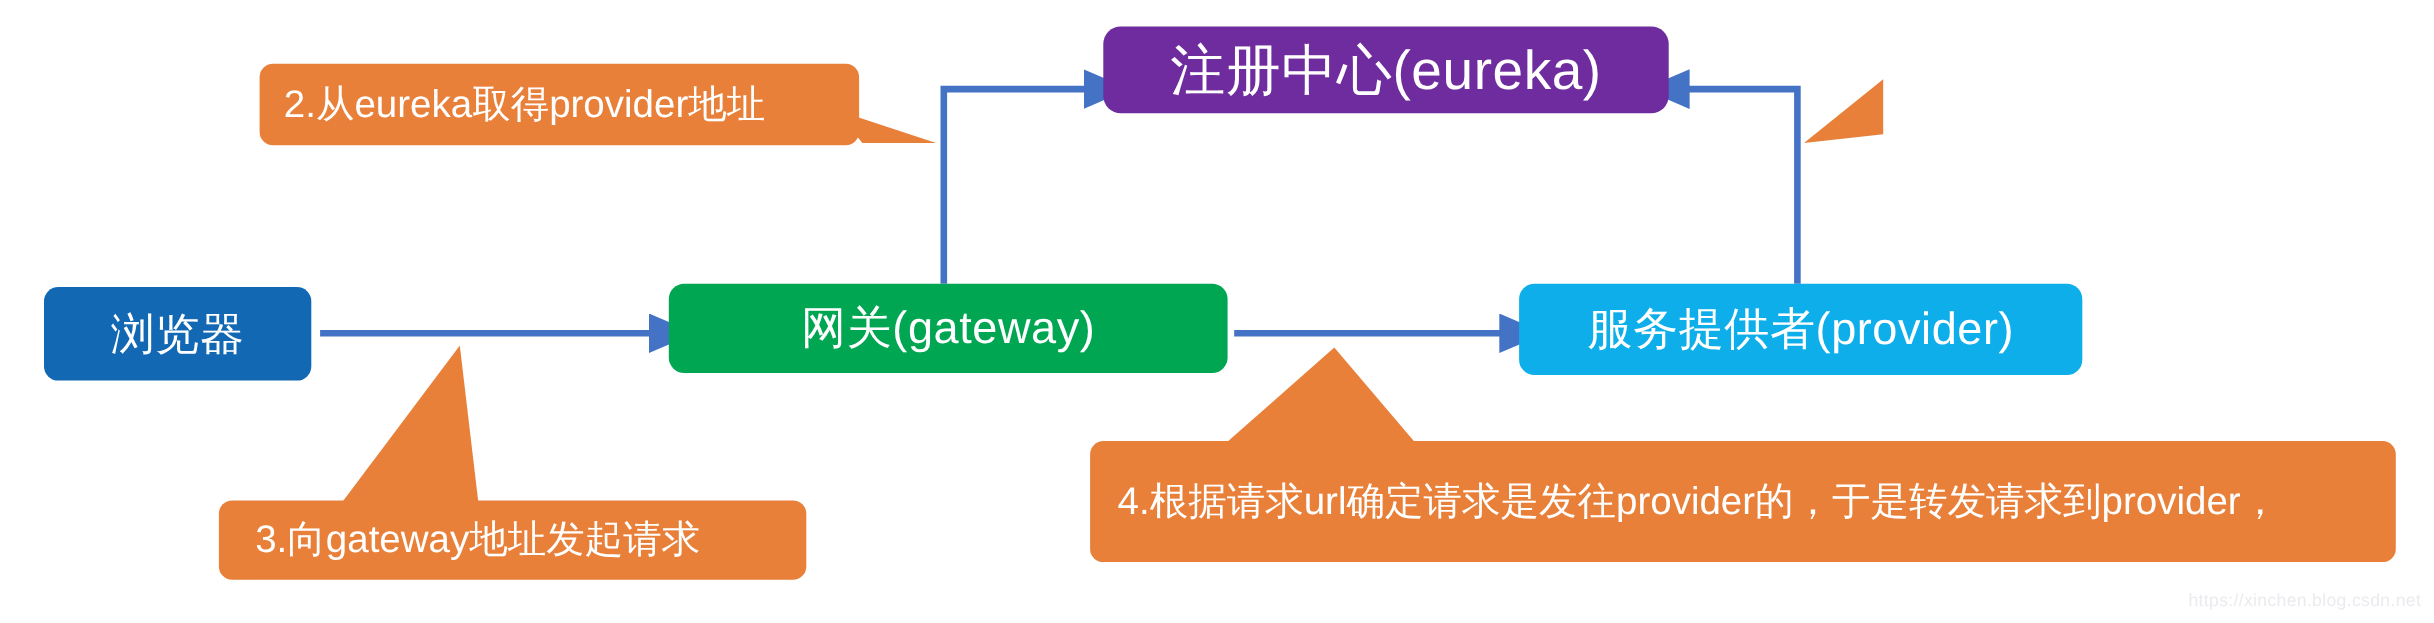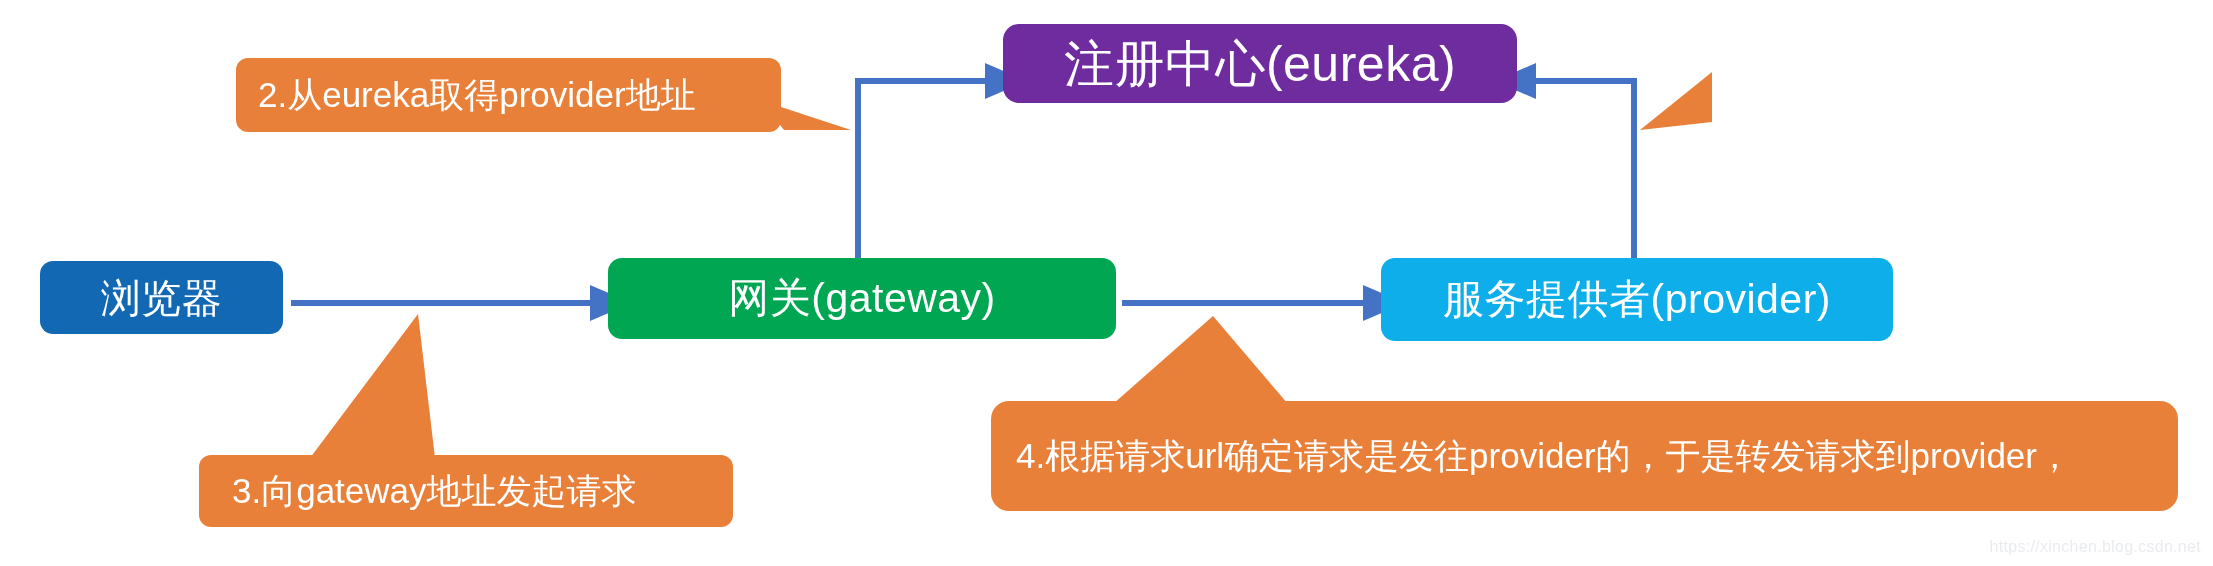--- a/index.html
+++ b/index.html
@@ -40,21 +40,21 @@
     border-radius: 14px;
     z-index: 4;
   }
   .node-label {
     display: block;
     letter-spacing: 0.5px;
   }
 
   #node-browser {
     left: 40px;  top: 261px;
-    width: 243px; height: 73px;
+    width: 243px; height: 85px;
     background: #1268B3;
     font-size: 40px;
     border-radius: 13px;
   }
   #node-eureka {
     left: 1003px; top: 24px;
     width: 514px;  height: 79px;
     background: #6E2C9E;
     font-size: 50px;
     border-radius: 16px;
@@ -110,21 +110,20 @@
     left: 199px; top: 455px;
     width: 534px; height: 72px;
     font-size: 35px;
     padding-left: 33px;
   }
   #callout-4 {
     left: 991px; top: 401px;
     width: 1187px; height: 110px;
     font-size: 35px;
     padding-left: 25px;
-    border-radius: 18px;
   }
 
   
   #watermark {
     position: absolute;
     right: 12px;
     bottom: 10px;
     font-size: 16px;
     color: #E9EBEE;
     letter-spacing: 0.3px;

